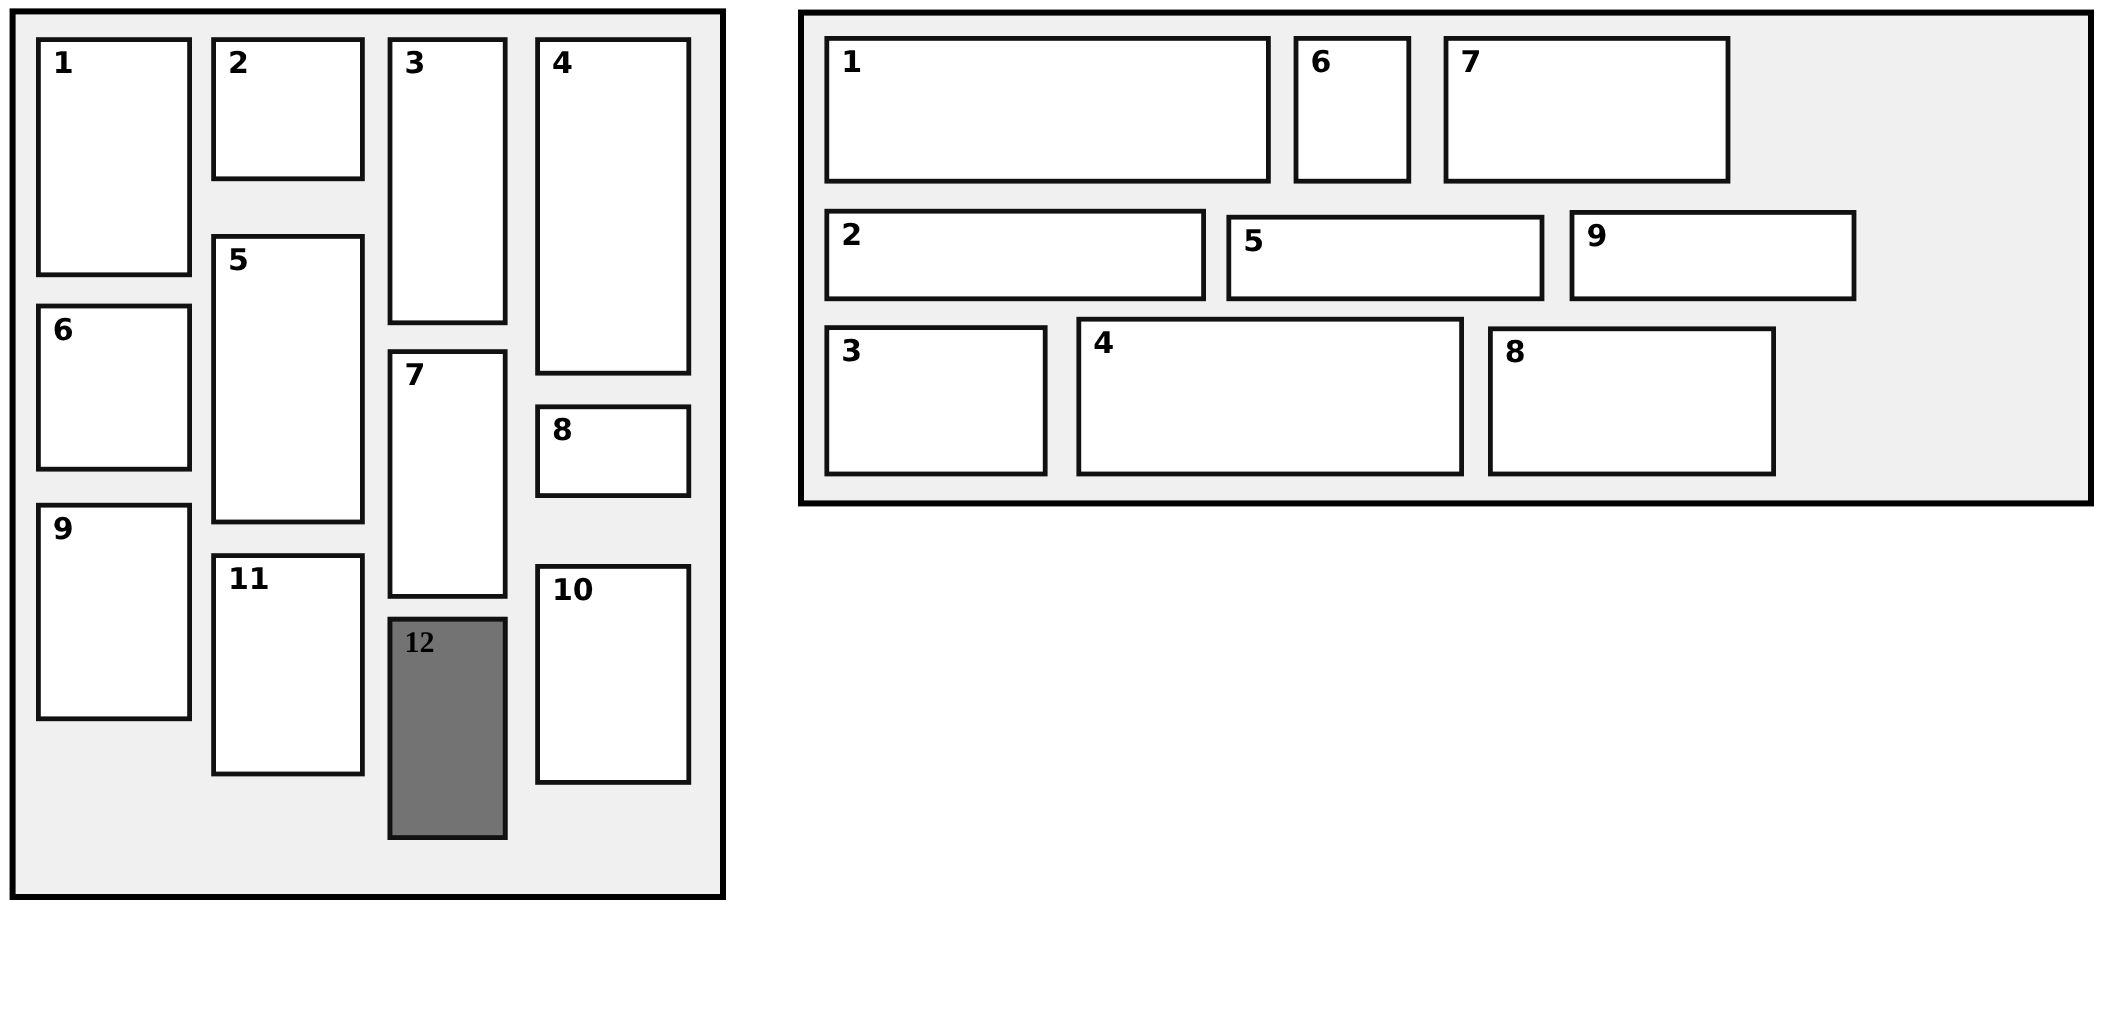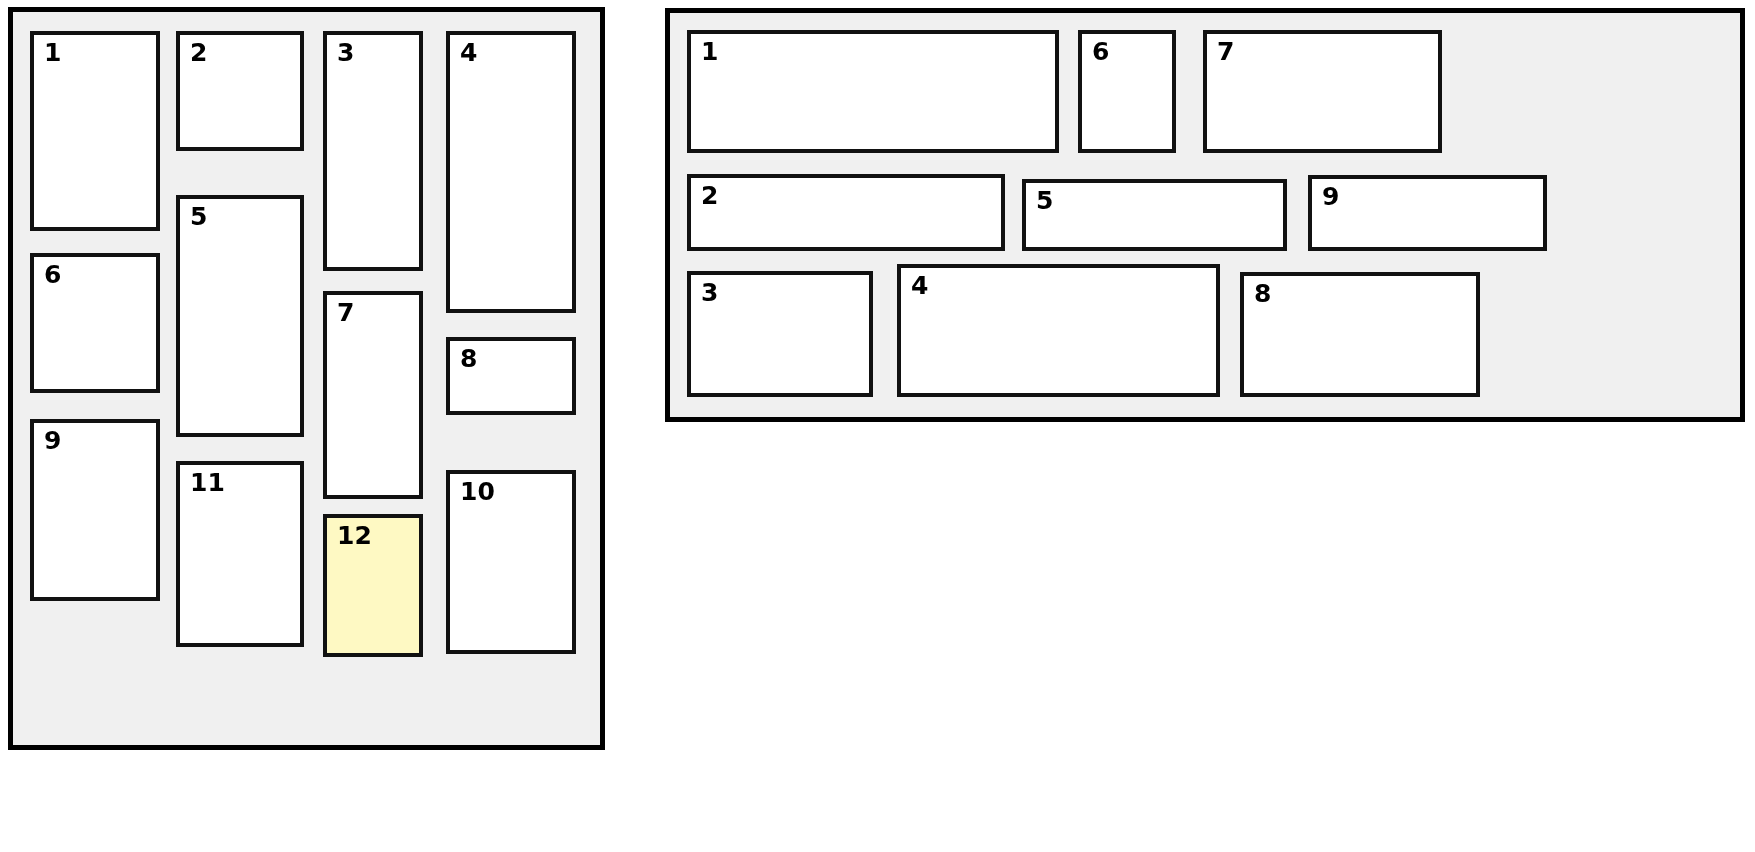--- a/index.html
+++ b/index.html
@@ -74,21 +74,21 @@
       </div>
       <div class="cell" style="left: 17px; top: 407px; width: 130px; height: 182px; background: rgb(255, 255, 255);">
         <span class="cell-label">9</span>
       </div>
       <div class="cell" style="left: 433px; top: 422px; width: 130px; height: 184px; background: rgb(255, 255, 255); margin-top: 36px;">
         <span class="cell-label">10</span>
       </div>
       <div class="cell" style="left: 163px; top: 449px; width: 128px; height: 186px; background: rgb(255, 255, 255); text-align: center;">
         <span class="cell-label">11</span>
       </div>
-      <div class="cell" style="left: 310px; top: 502px; width: 100px; height: 143px; background: #fef9c3;">
+      <div class="cell" style="left: 310px; top: 502px; width: 100px; height: 186px; background: #737373; font-family: Liberation Serif, serif;">
         <span class="cell-label">12</span>
       </div>
     </div>
     <div class="panel" style="left: 665px; top: 8px; width: 1080px; height: 414px; background: rgb(240, 240, 240); border-color: rgb(0, 0, 0);">
       <div class="cell" style="left: 17px; top: 17px; width: 372px; height: 123px; background: rgb(255, 255, 255);">
         <span class="cell-label">1</span>
       </div>
       <div class="cell" style="left: 408px; top: 17px; width: 98px; height: 123px; background: rgb(255, 255, 255);">
         <span class="cell-label">6</span>
       </div>

